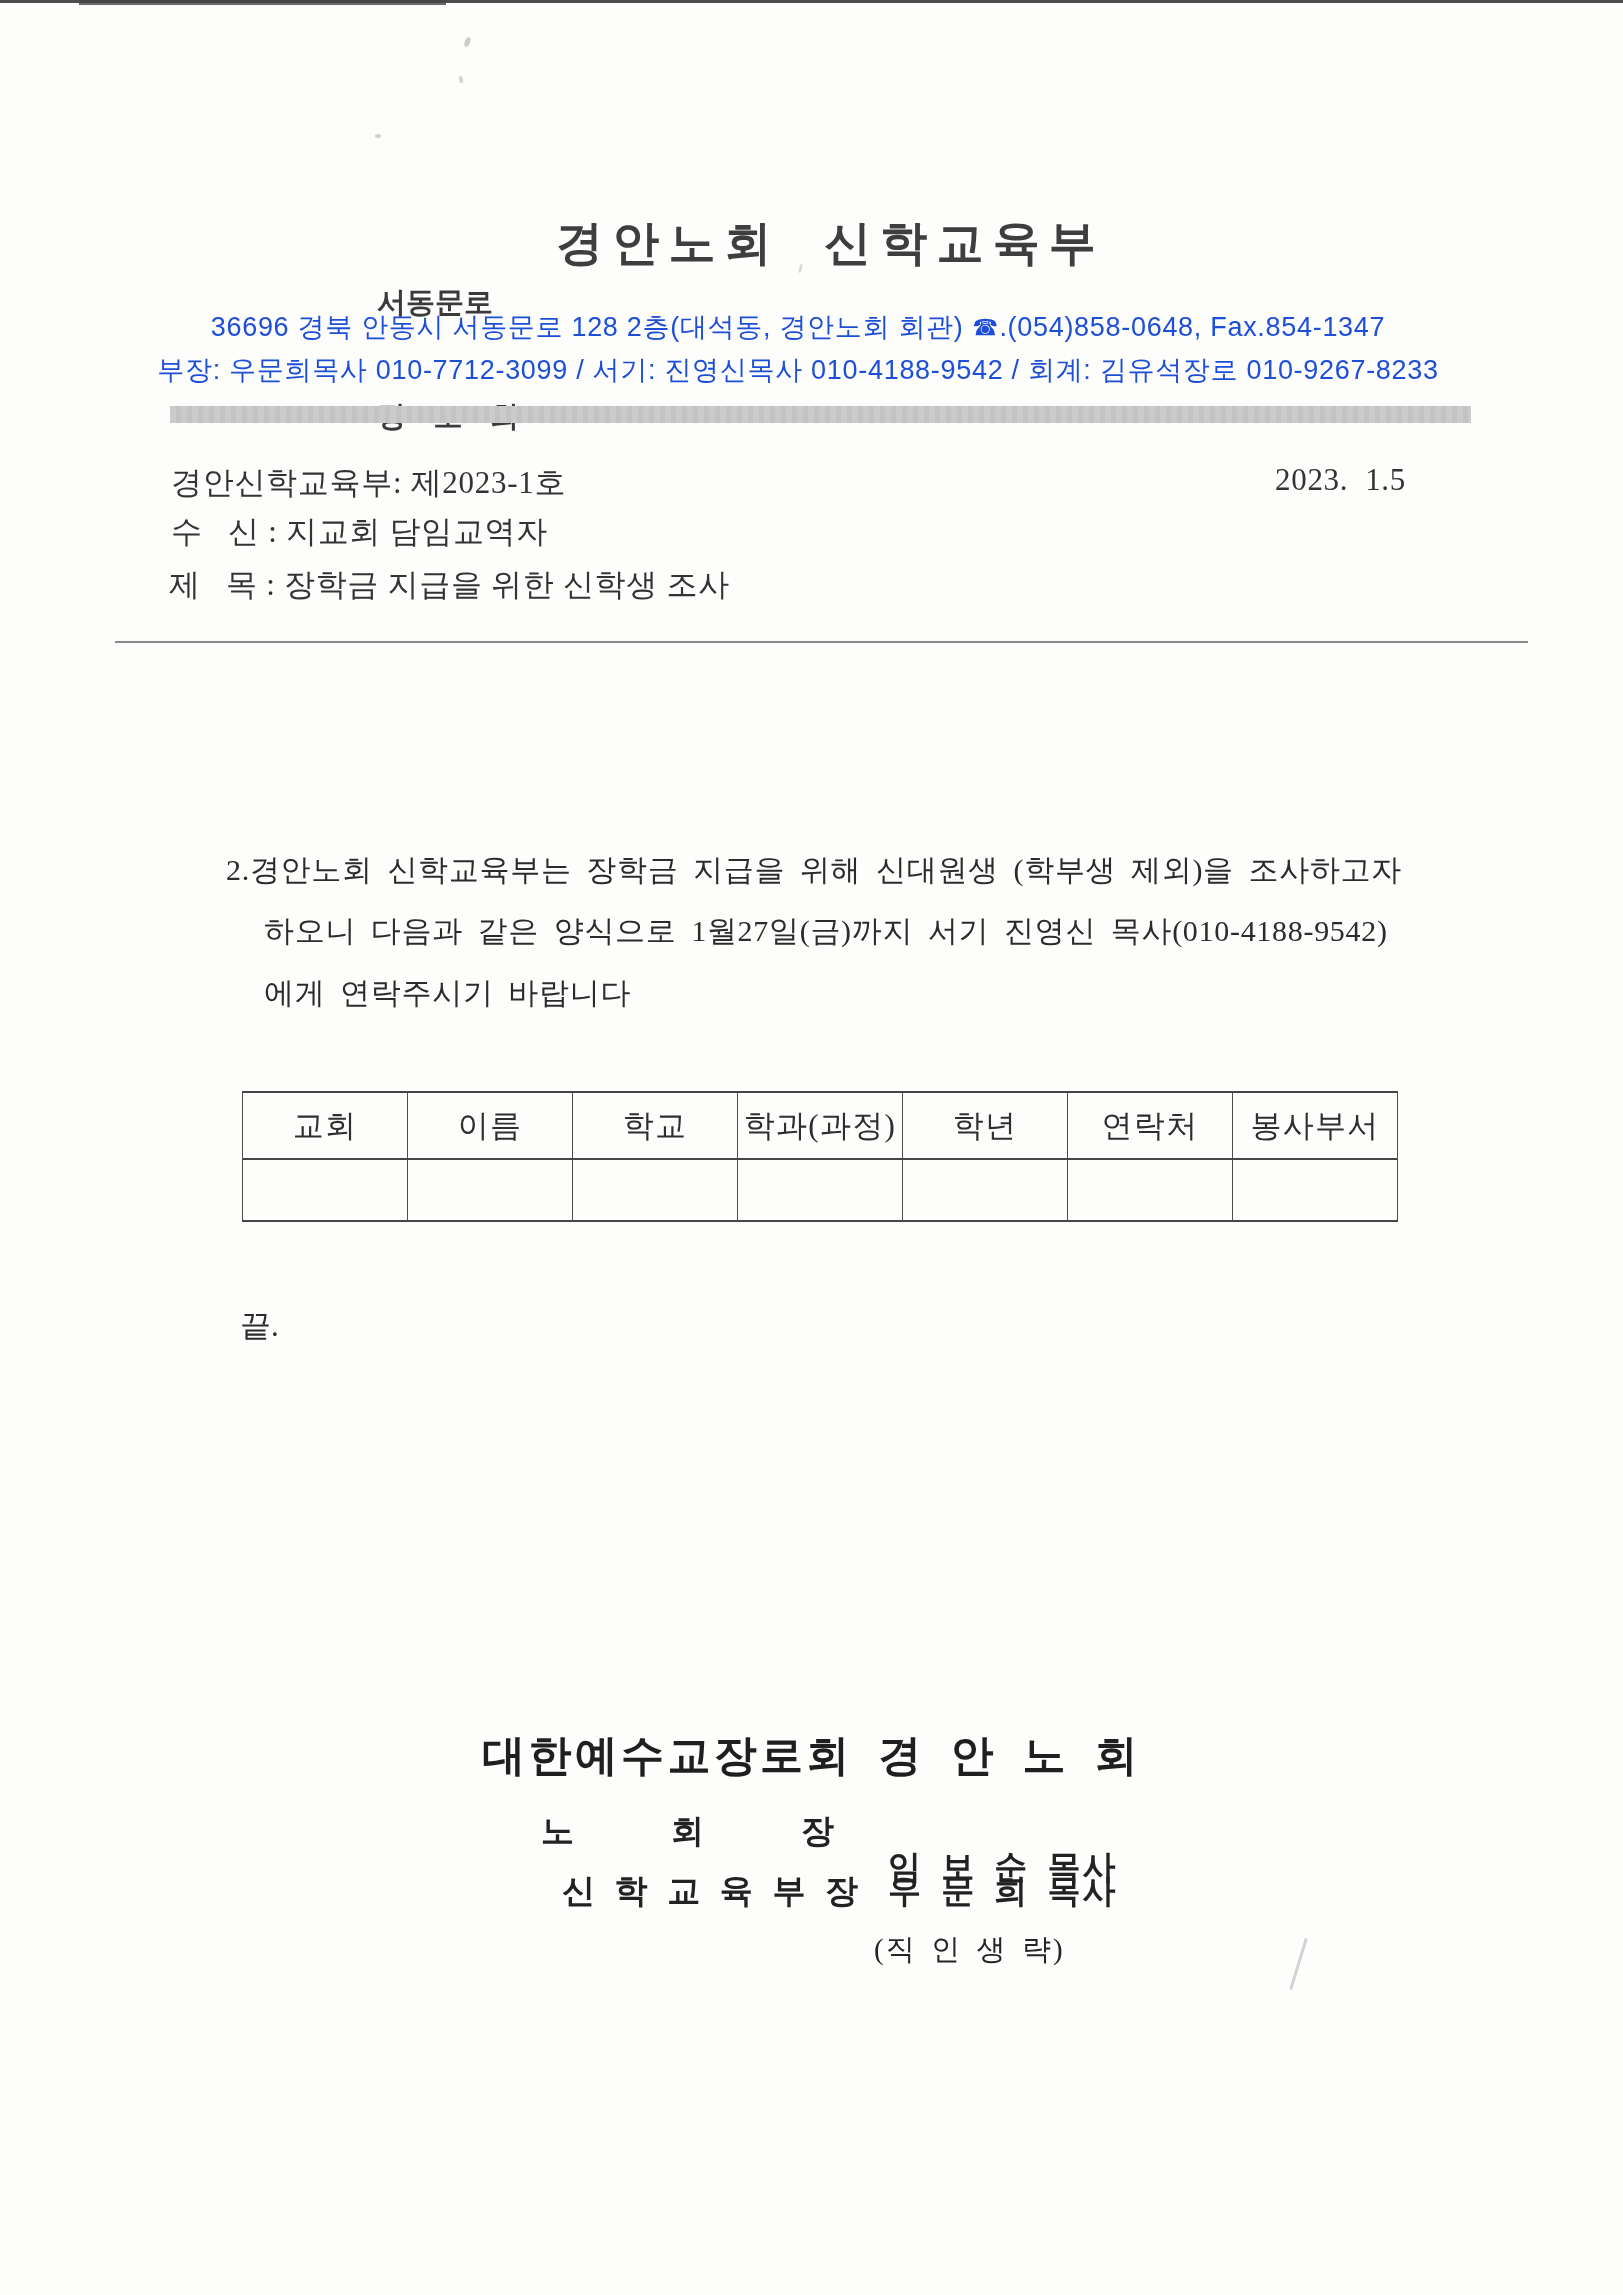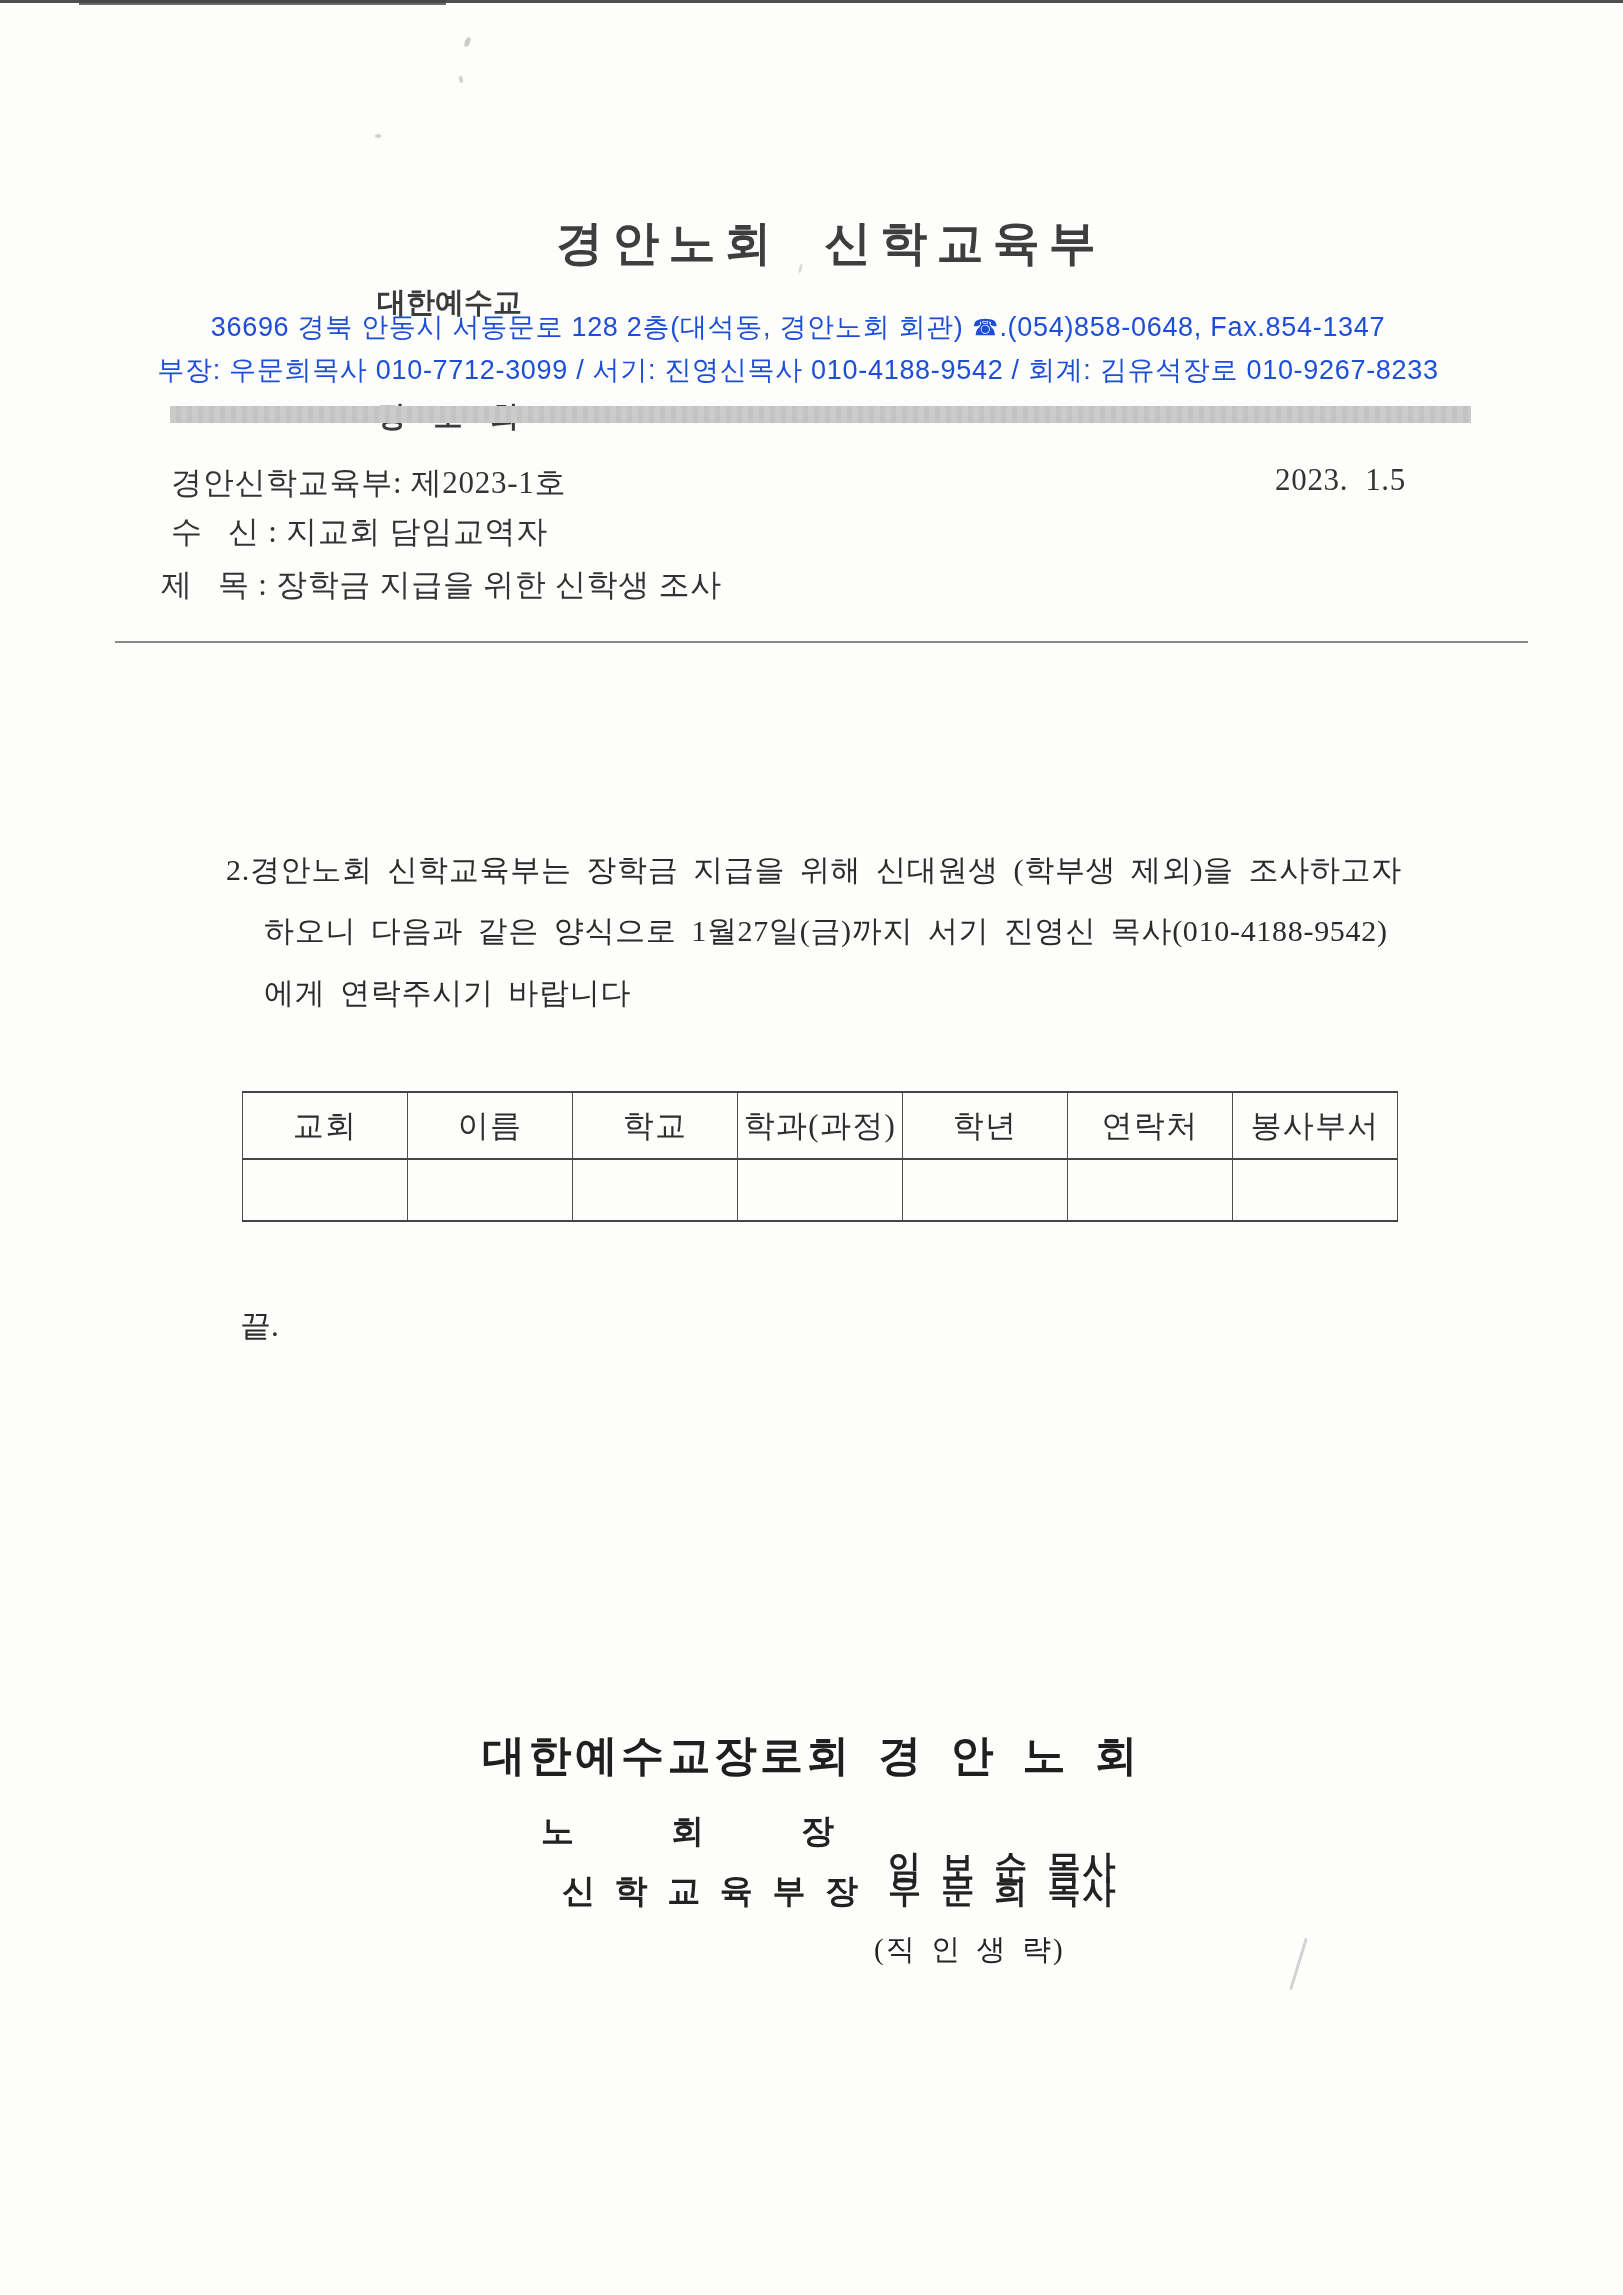--- a/index.html
+++ b/index.html
@@ -47,21 +47,21 @@
   .thick-bar {
     left:170px; top:406px; width:1301px; height:17px;
     background:repeating-linear-gradient(90deg,#cbcbcb 0 5.9px,#c3c3c3 5.9px 11px);
   }
 
   
   .meta { font-size:31px; color:#333; letter-spacing:0.7px; }
   .doc-no   { left:171px;  top:462px; }
   .doc-date { left:1275px; top:462px; }
   .recipient{ left:171px;  top:511px; }
-  .subject  { left:161px;  top:564px;font-family:Liberation Serif, serif; }
+  .subject  { left:169px;  top:564px;font-family:Liberation Serif, serif; }
   .thin-rule { left:115px; top:641px; width:1413px; height:2px; background:#898989; }
 
   
   .para { font-size:30px; word-spacing:6.5px; color:#2b2b2b; letter-spacing:0.7px; }
   .para1 { left:226px; top:744px; }
   .p2l1  { left:226px; top:850px; }
   .p2l2  { left:264px; top:911px; }
   .p2l3  { left:264px; top:973px; }
 
   
@@ -104,21 +104,21 @@
 
   <div class="abs top-edge"></div>
   <div class="abs top-edge-dark"></div>
   <div class="speck speck1"></div>
   <div class="speck speck2"></div>
   <div class="speck speck3"></div>
   <div class="speck speck4"></div>
   <div class="abs scratch"></div>
 
   <div class="abs org-small">
-    <div>대한예수교</div>
+    <div>서동문로</div>
     <div class="org-line2">장로회</div>
   </div>
   <div class="abs main-title">경안노회 신학교육부</div>
   <div class="abs addr addr1">36696 경북 안동시 서동문로 128 2층(대석동, 경안노회 회관) ☎.(054)858-0648, Fax.854-1347</div>
   <div class="abs addr addr2">부장: 우문희목사 010-7712-3099 / 서기: 진영신목사 010-4188-9542 / 회계: 김유석장로 010-9267-8233</div>
   <div class="abs thick-bar"></div>
 
   <div class="abs meta doc-no">경안신학교육부: 제2023-1호</div>
   <div class="abs meta doc-date">2023.  1.5</div>
   <div class="abs meta recipient">수   신 : 지교회 담임교역자</div>

